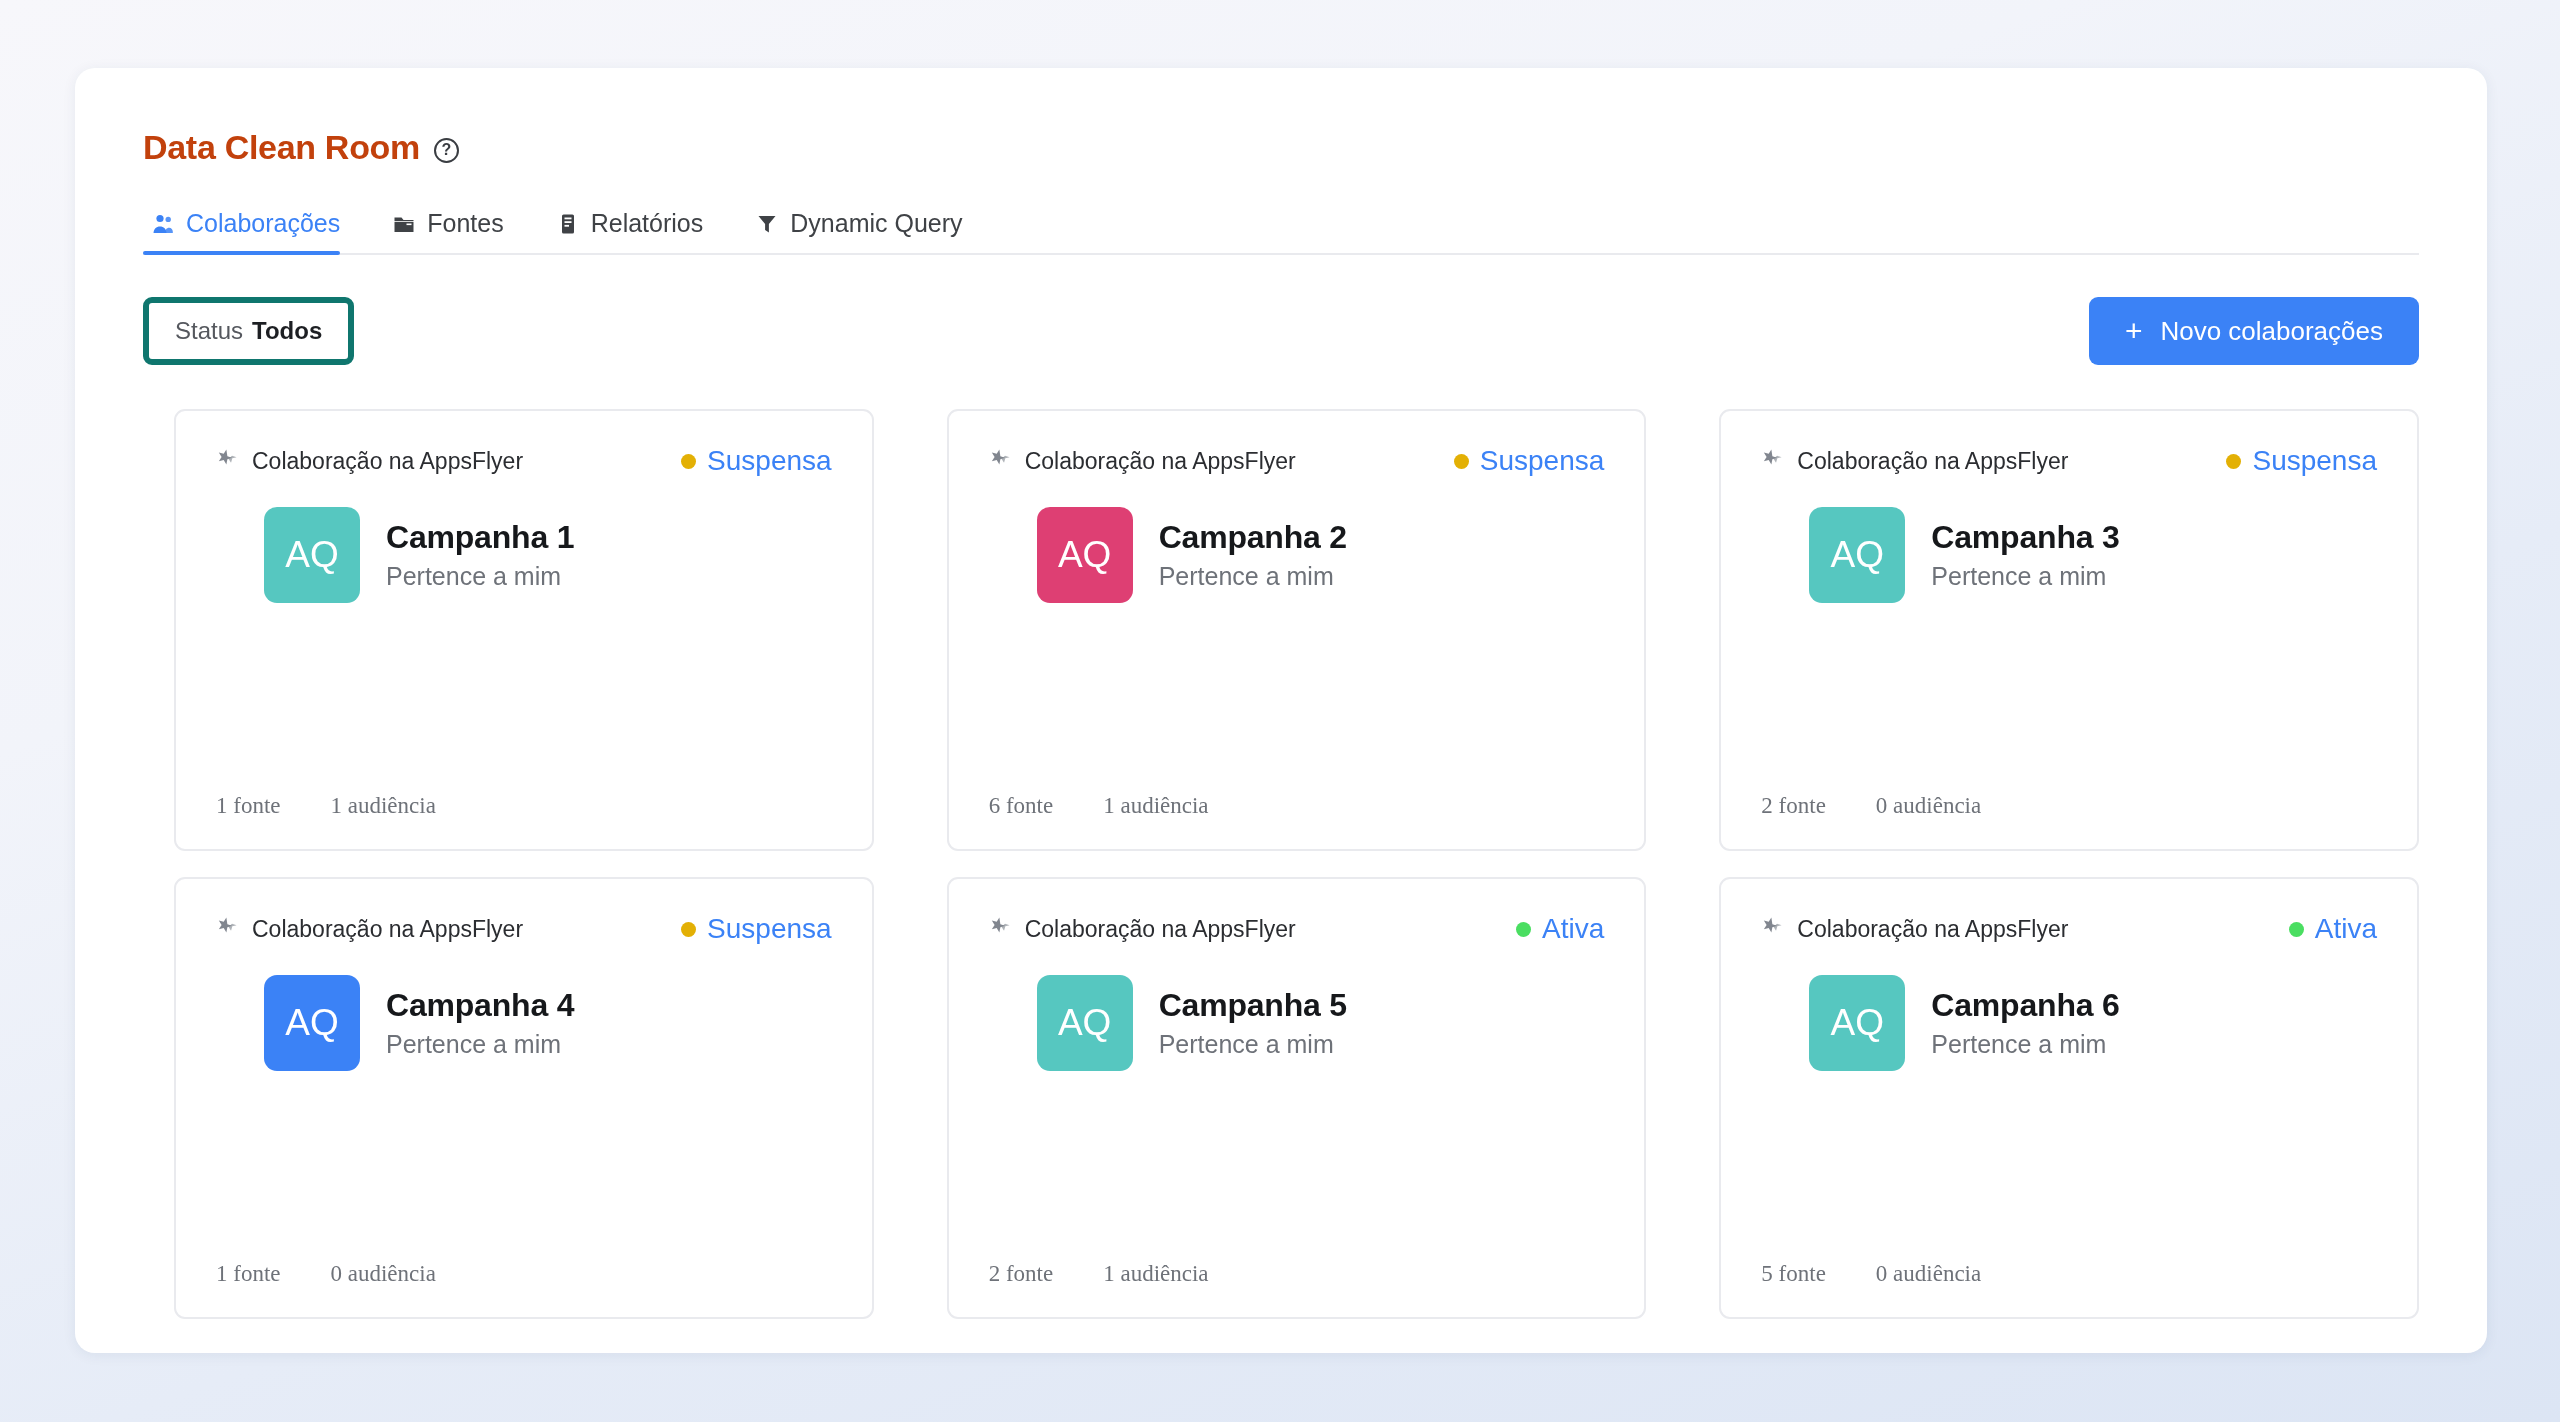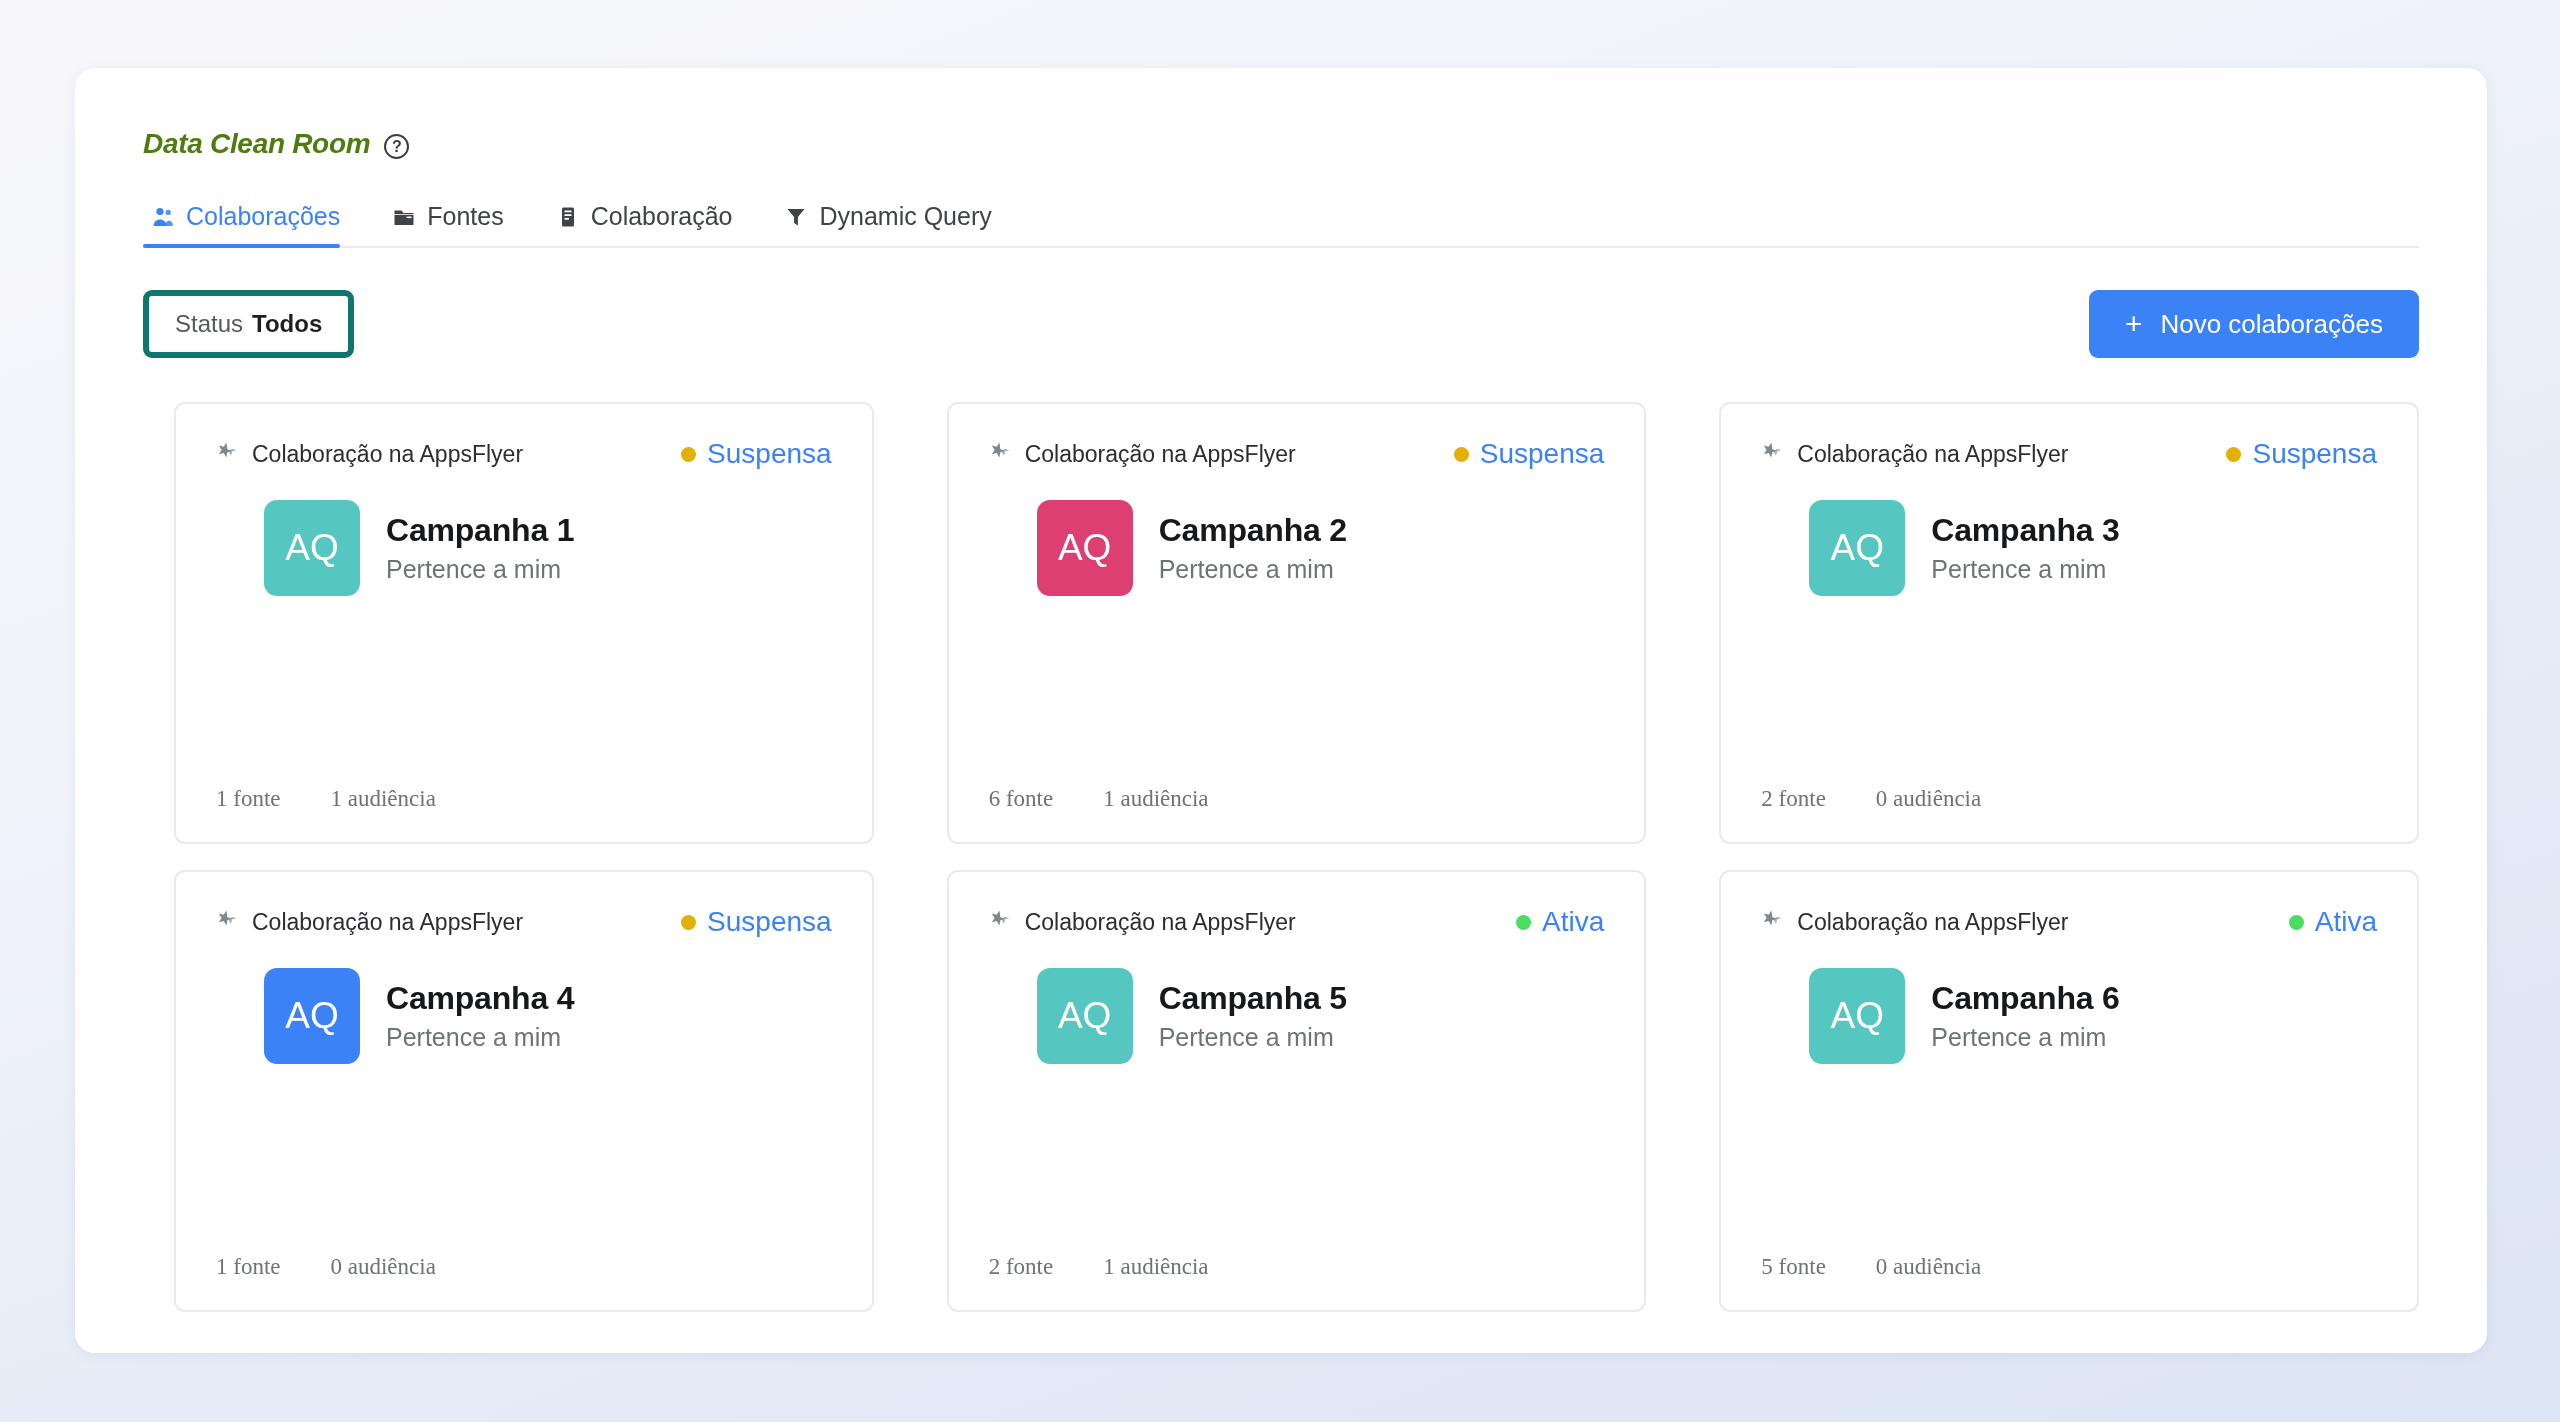--- a/index.html
+++ b/index.html
@@ -34,25 +34,24 @@
   }
 
   
   .page-title-row {
     display: flex;
     align-items: center;
     gap: 14px;
     margin-bottom: 32px;
   }
   .page-title {
-    font-size: 28px;
+    font-size: 34px;
     font-weight: bold;
-    color: #4d7c0f;
+    color: #c2410c;
     letter-spacing: -0.3px;
-    font-style: italic;
   }
   .help-icon {
     width: 25px;
     height: 25px;
     border-radius: 50%;
     border: 2px solid #3a3d42;
     color: #3a3d42;
     font-size: 16px;
     font-weight: bold;
     display: flex;
@@ -281,21 +280,21 @@
 
       <div class="tab">
         <span class="tab-icon">
           <svg width="24" height="24" viewBox="0 0 24 24" fill="#3f4246">
             <rect x="6" y="2.5" width="12" height="19" rx="1.6"></rect>
             <rect x="8.5" y="5.5" width="7" height="1.8" fill="#fff"></rect>
             <rect x="8.5" y="9.2" width="7" height="1.8" fill="#fff"></rect>
             <rect x="8.5" y="12.9" width="4.5" height="1.8" fill="#fff"></rect>
           </svg>
         </span>
-        <span>Colaboração</span>
+        <span>Relatórios</span>
       </div>
 
       <div class="tab">
         <span class="tab-icon">
           <svg width="24" height="24" viewBox="0 0 24 24" fill="#3f4246">
             <path d="M3.5 4h17l-6.6 8v8.5l-3.8-2.6V12z"></path>
           </svg>
         </span>
         <span>Dynamic Query</span>
       </div>

